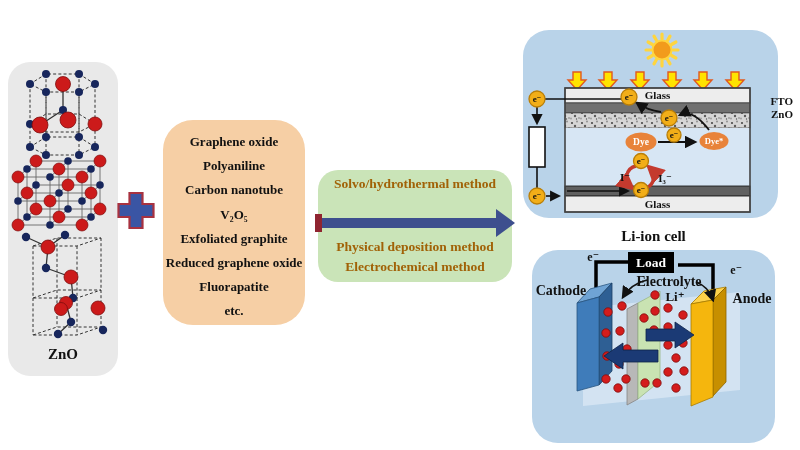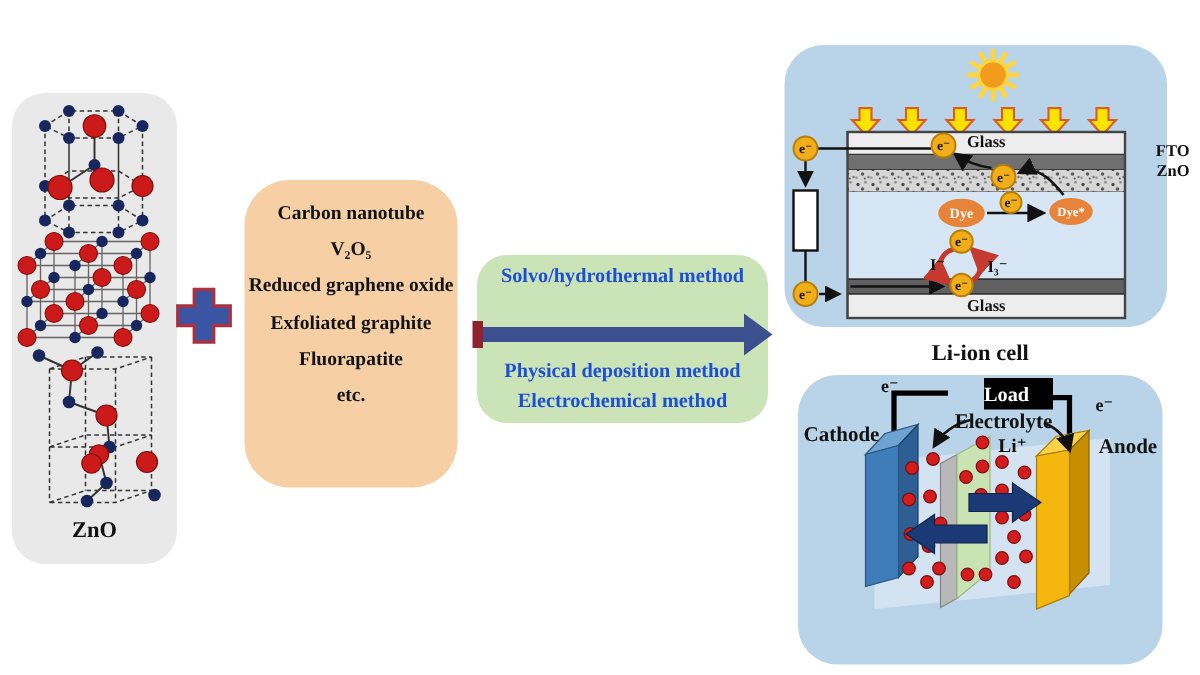--- a/index.html
+++ b/index.html
@@ -11,24 +11,24 @@
   .p-green{left:318px;top:170px;width:194px;height:112px;border-radius:20px;background:#cae4b8;}
   .p-dssc{left:523px;top:30px;width:255px;height:188px;border-radius:26px;background:#b9d3e9;}
   .p-li{left:532px;top:250px;width:243px;height:193px;border-radius:26px;background:#b9d3e9;}
   .lbl{position:absolute;font-weight:bold;color:#111;line-height:1.05;text-align:right;}
   .ctr{text-align:center;}
   .t15{font-size:15px;} .t14{font-size:14px;} .t13{font-size:13px;} .t12{font-size:12px;} .t11{font-size:11px;}
   .materials{position:absolute;left:163px;top:130px;width:142px;text-align:center;
              font-weight:bold;font-size:13px;color:#111;}
   .materials div{height:24.2px;line-height:24.2px;}
   .methods{position:absolute;left:318px;width:194px;text-align:center;font-weight:bold;
-           font-size:13.5px;color:#1d4ed8;}
+           font-size:13.5px;color:#a16207;}
   .methods div{height:20px;line-height:20px;}
-  .loadbox{position:absolute;left:656px;top:252px;width:46px;height:21px;background:#000;
-           color:#fff;font-weight:bold;font-size:13.5px;text-align:left;line-height:21px;}
+  .loadbox{position:absolute;left:628px;top:252px;width:46px;height:21px;background:#000;
+           color:#fff;font-weight:bold;font-size:13.5px;text-align:center;line-height:21px;}
   svg{position:absolute;left:0;top:0;}
   svg text{font-family:"Liberation Serif","DejaVu Serif",serif;font-weight:bold;}
   .et{font-size:9px;fill:#111;text-anchor:middle;}
   .dyet{fill:#fff;text-anchor:middle;}
 </style>
 </head>
 <body>
 
 <div class="stage">
 
@@ -279,24 +279,26 @@
 
     <g stroke="#111" stroke-width="1.8" fill="none">
       <path d="M647 280Q631 284 623 297" marker-end="url(#ab)"></path>
       <path d="M696 282Q709 287 713 300" marker-end="url(#ab)"></path>
     </g>
   </svg>
 
   <div class="lbl ctr t15" style="left:8px;top:347px;width:110px;">ZnO</div>
 
   <div class="materials">
+    <div>Graphene oxide</div>
+    <div>Polyaniline</div>
     <div>Carbon nanotube</div>
     <div>V₂O₅</div>
+    <div>Exfoliated graphite</div>
     <div>Reduced graphene oxide</div>
-    <div>Exfoliated graphite</div>
     <div>Fluorapatite</div>
     <div>etc.</div>
   </div>
 
   <div class="methods" style="top:174px;">
     <div>Solvo/hydrothermal method</div>
   </div>
   <div class="methods" style="top:237px;">
     <div>Physical deposition method</div>
     <div>Electrochemical method</div>

